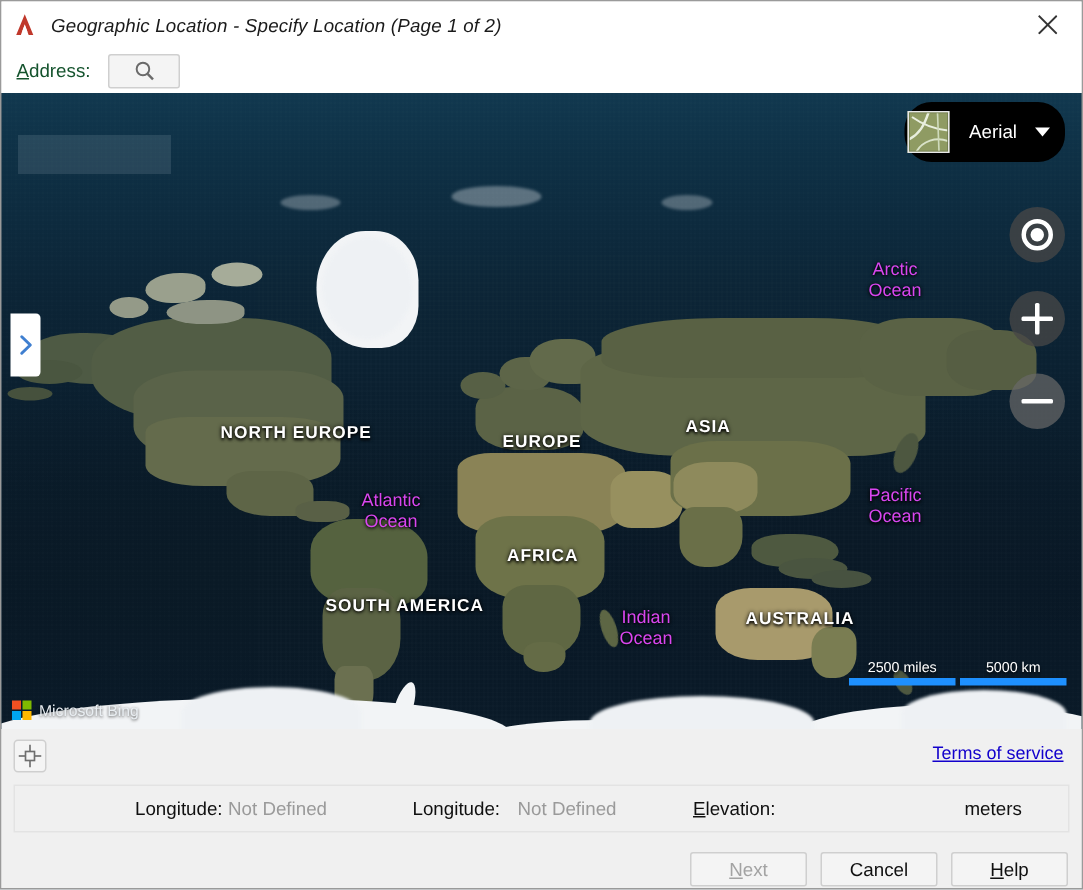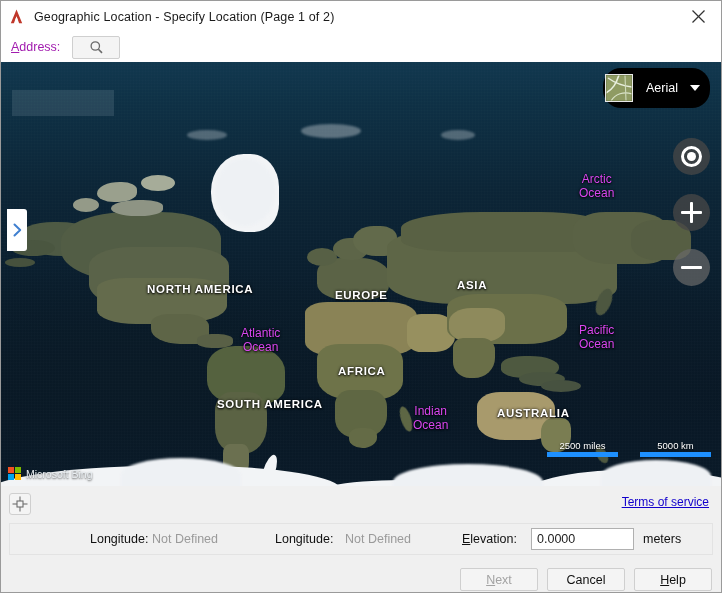--- a/index.html
+++ b/index.html
@@ -22,20 +22,21 @@
 
   
   .titlebar {
     height: 31px;
     background: #ffffff;
     display: flex;
     align-items: center;
     padding: 0 0 0 7px;
     flex: 0 0 auto;
     position: relative;
+    font-style: italic;
   }
   .acad-logo {
     width: 17px; height: 17px;
     margin-right: 9px;
     position: relative;
     flex: 0 0 auto;
   }
   .title-text {
     font-size: 12.5px;
     color: #1a1a1a;
@@ -55,21 +56,21 @@
   .address-row {
     height: 30px;
     background: #ffffff;
     display: flex;
     align-items: center;
     padding: 0 6px 0 10px;
     flex: 0 0 auto;
   }
   .address-label {
     font-size: 12.5px;
-    color: #a21caf;
+    color: #14532d;
     margin-right: 7px;
     white-space: nowrap;
   }
   .address-label u { text-decoration: underline; }
   .address-input {
     flex: 1 1 auto;
     height: 22px;
     border: 1px solid #c2c2c2;
     background: #ffffff;
     font-size: 12.5px;
@@ -244,21 +245,21 @@
     color: #e9eef2;
     font-size: 10.5px;
     text-shadow: 0 1px 2px rgba(0,0,0,.7);
   }
 
   
   .scalebars {
     position: absolute;
     right: 10px; bottom: 29px;
     display: flex;
-    gap: 22px;
+    gap: 3px;
     pointer-events: none;
   }
   .sbar { position: relative; width: 71px; }
   .sbar-text {
     color: #ffffff;
     font-size: 9.5px;
     text-align: center;
     text-shadow: 0 1px 2px rgba(0,0,0,.85);
     line-height: 11px;
   }
@@ -503,21 +504,21 @@
         <span class="plus-h" style="top:8.7px;left:0;"></span>
         <span class="plus-v" style="left:8.7px;top:0;"></span>
       </span>
     </div>
     <div class="map-circle zoomout-btn">
       <span style="position:relative;width:21px;height:21px;display:block;">
         <span class="minus-h" style="top:8.7px;left:0;"></span>
       </span>
     </div>
 
-    <div class="mlabel" style="left:146px;top:221px;">NORTH AMERICA</div>
+    <div class="mlabel" style="left:146px;top:221px;">NORTH EUROPE</div>
     <div class="mlabel" style="left:334px;top:227px;">EUROPE</div>
     <div class="mlabel" style="left:456px;top:217px;">ASIA</div>
     <div class="mlabel" style="left:337px;top:303px;">AFRICA</div>
     <div class="mlabel" style="left:216px;top:336px;">SOUTH AMERICA</div>
     <div class="mlabel" style="left:496px;top:345px;">AUSTRALIA</div>
 
     <div class="olabel" style="left:578px;top:110px;">Arctic<br>Ocean</div>
     <div class="olabel" style="left:240px;top:264px;">Atlantic<br>Ocean</div>
     <div class="olabel" style="left:578px;top:261px;">Pacific<br>Ocean</div>
     <div class="olabel" style="left:412px;top:342px;">Indian<br>Ocean</div>
@@ -559,21 +560,20 @@
 
     <a class="tos-link" href="#">Terms of service</a>
 
     <div class="coord-group">
       <div class="coord-row">
         <span class="c-lat-label">Longitude:</span>
         <span class="c-lat-value">Not Defined</span>
         <span class="c-lon-label">Longitude:</span>
         <span class="c-lon-value">Not Defined</span>
         <span class="c-elev-label"><u>E</u>levation:</span>
-        <input class="elev-input" type="text" value="0.0000" style="">
         <span class="c-elev-units">meters</span>
       </div>
     </div>
 
     <div class="btn-row">
       <button class="dbtn disabled">
           <span><u>N</u>ext</span>
         </button>
       <button class="dbtn">Cancel</button>
       <button class="dbtn">

